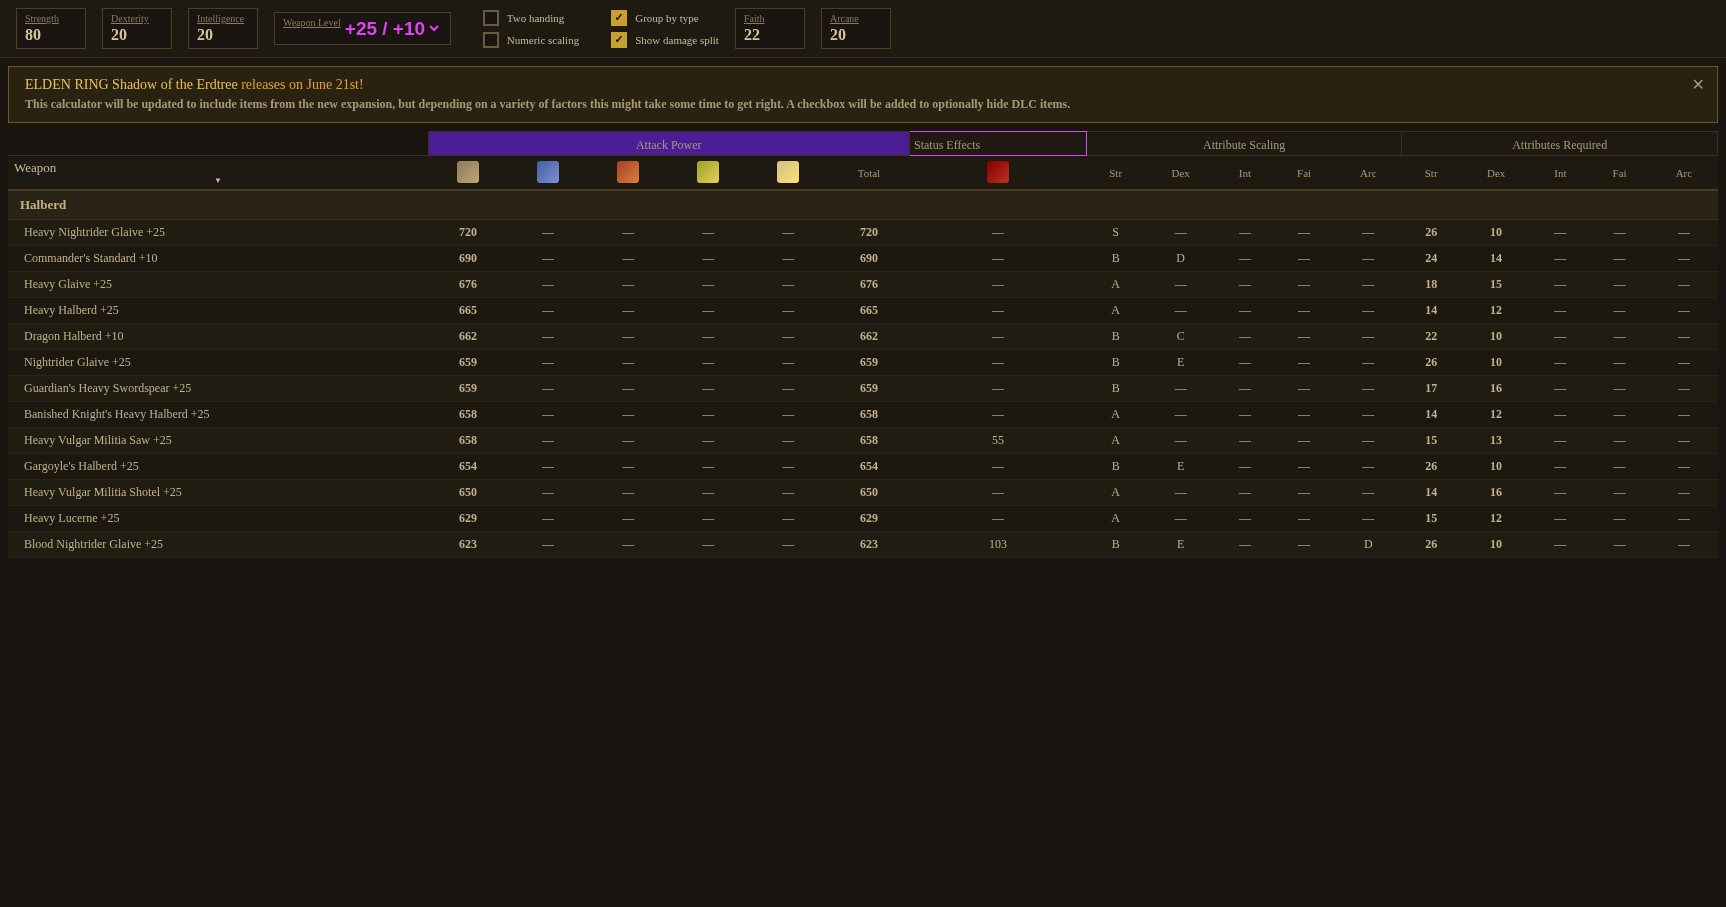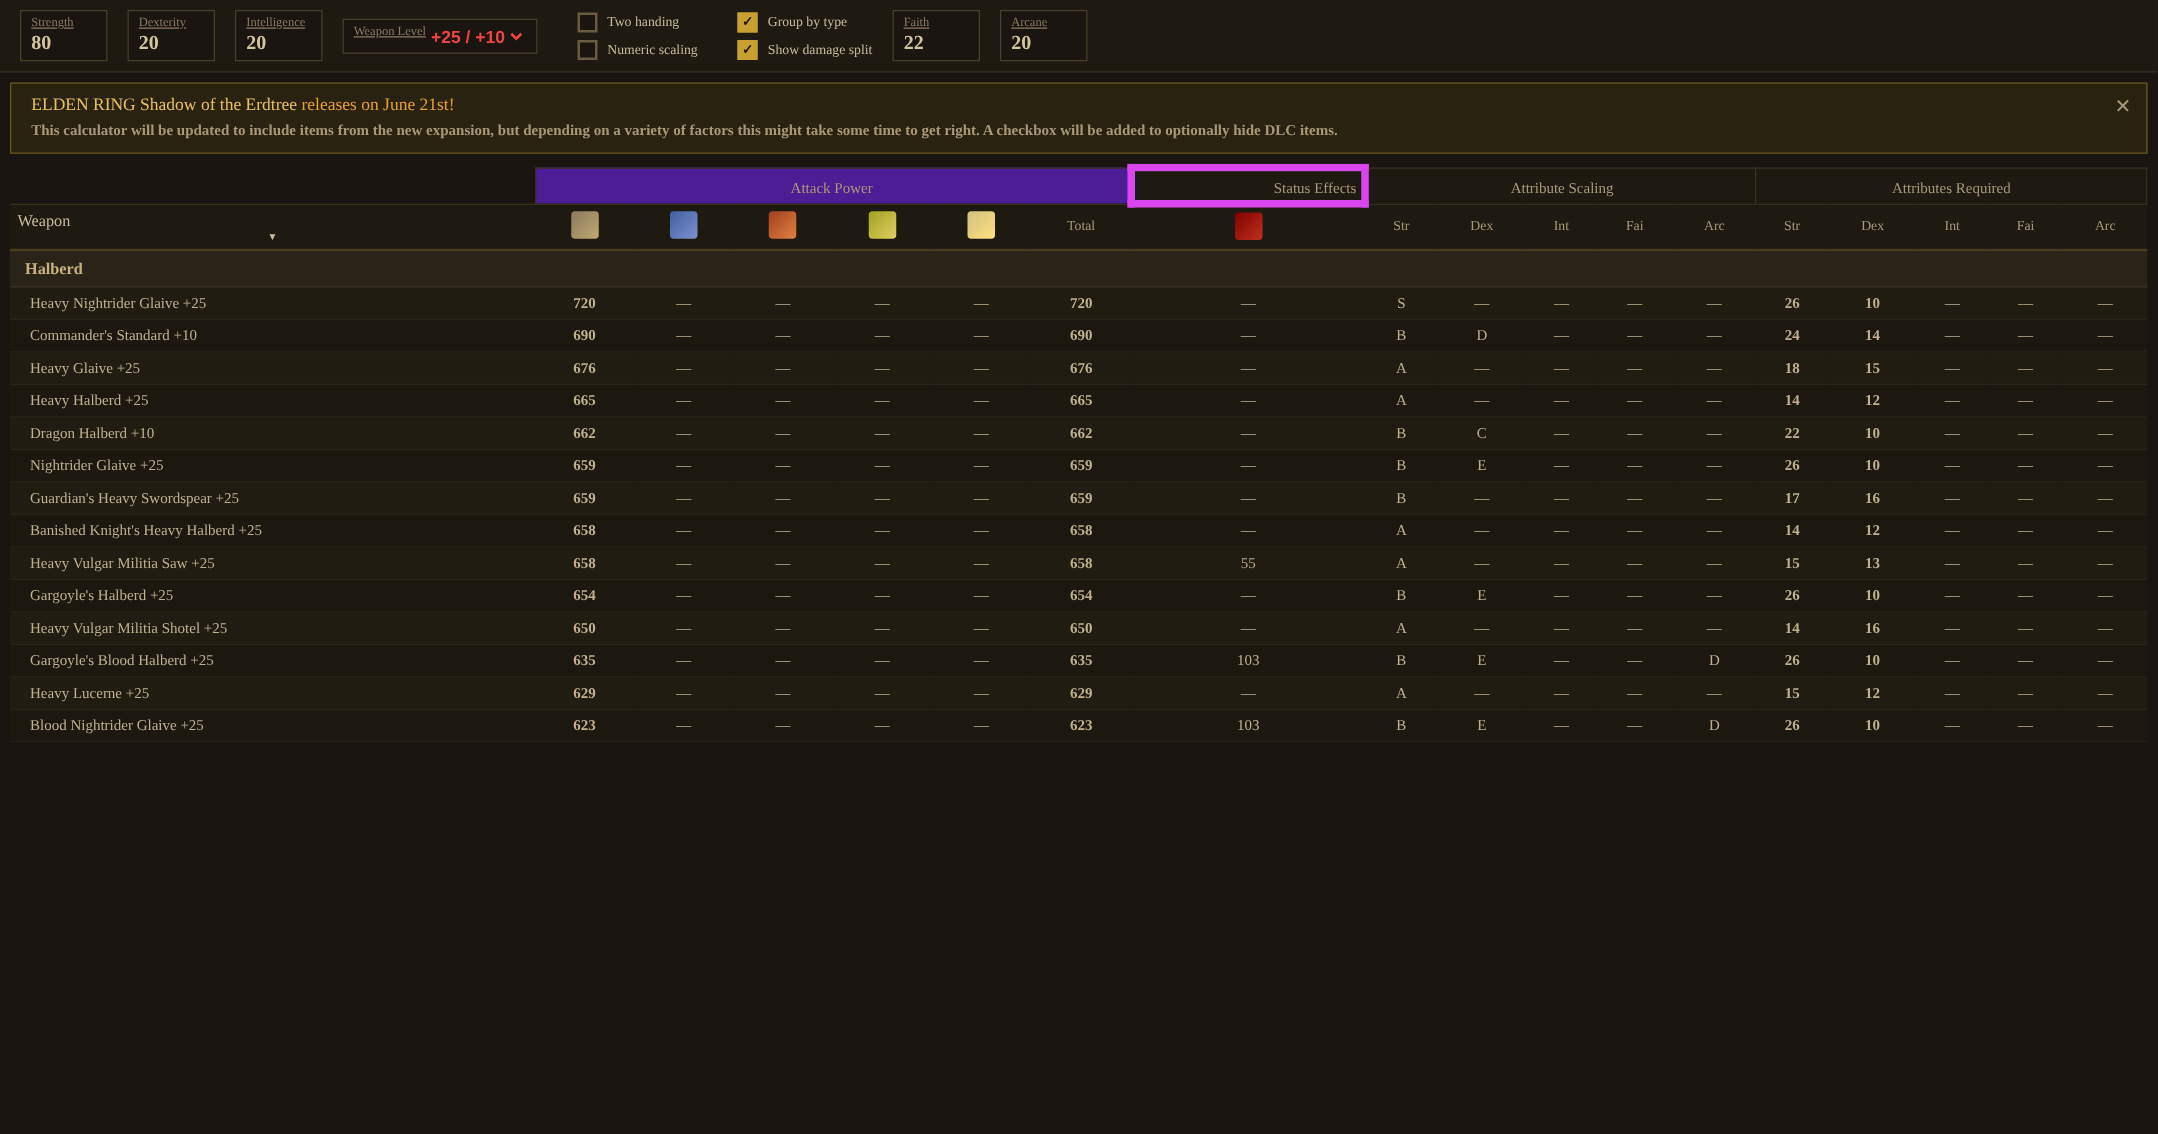--- a/index.html
+++ b/index.html
@@ -41,23 +41,23 @@
       font-weight: bold;
     }
     .weapon-level-group {
       display: flex;
       border: 1px solid #4a3f28;
       padding: 4px 8px;
       background: #1a1510;
     }
     .weapon-level-select {
       background: #1a1510;
-      color: #ef4444;
+      color: #d946ef;
       border: none;
-      font-size: 14px;
+      font-size: 19px;
       font-weight: bold;
       cursor: pointer;
       outline: none;
     }
     .checkboxes-group {
       display: flex;
       flex-direction: column;
       gap: 6px;
       margin-left: 16px;
     }
@@ -281,21 +281,21 @@
   <span class="banner-close">✕</span>
 </div>
 
 <div class="table-container">
   <table>
     <thead>
 
       <tr class="header-group-row">
         <td style="width:420px; border-bottom:1px solid #3a3020;"></td>
         <td colspan="6" style="border:1px solid #3a3020; background:#4c1d95;">Attack Power</td>
-        <td style="text-align:right; border:6px solid #d946ef; background:#1e1a12;">Status Effects</td>
+        <td style="text-align:left; border:1px solid #d946ef; background:#1e1a12;">Status Effects</td>
         <td colspan="5" style="border:1px solid #3a3020; background:#1e1a12;">Attribute Scaling</td>
         <td colspan="5" style="text-align:center; border:1px solid #3a3020; background:#1e1a12;">Attributes Required</td>
       </tr>
 
       <tr class="sub-header-row">
         <td class="weapon-col">Weapon
           <span class="sort-arrow">▼</span>
         </td>
 
         <td>
@@ -551,40 +551,20 @@
           <td class="dash">—</td>
           <td class="dash">—</td>
           <td class="dash">—</td>
           <td class="total-val">14</td>
           <td class="total-val">16</td>
           <td class="dash">—</td>
           <td class="dash">—</td>
           <td class="dash">—</td>
         </tr>
         <tr class="data-row">
-          <td class="weapon-name-cell">Gargoyle's Blood Halberd +25</td>
-          <td class="total-val">635</td>
-          <td class="dash">—</td>
-          <td class="dash">—</td>
-          <td class="dash">—</td>
-          <td class="dash">—</td>
-          <td class="total-val">635</td>
-          <td class="status-val">103</td>
-          <td class="scaling-b">B</td>
-          <td class="scaling-e">E</td>
-          <td class="dash">—</td>
-          <td class="dash">—</td>
-          <td class="scaling-d">D</td>
-          <td class="total-val">26</td>
-          <td class="total-val">10</td>
-          <td class="dash">—</td>
-          <td class="dash">—</td>
-          <td class="dash">—</td>
-        </tr>
-        <tr class="data-row">
           <td class="weapon-name-cell">Heavy Lucerne +25</td>
           <td class="total-val">629</td>
           <td class="dash">—</td>
           <td class="dash">—</td>
           <td class="dash">—</td>
           <td class="dash">—</td>
           <td class="total-val">629</td>
           <td class="dash">—</td>
           <td class="scaling-a">A</td>
           <td class="dash">—</td>

